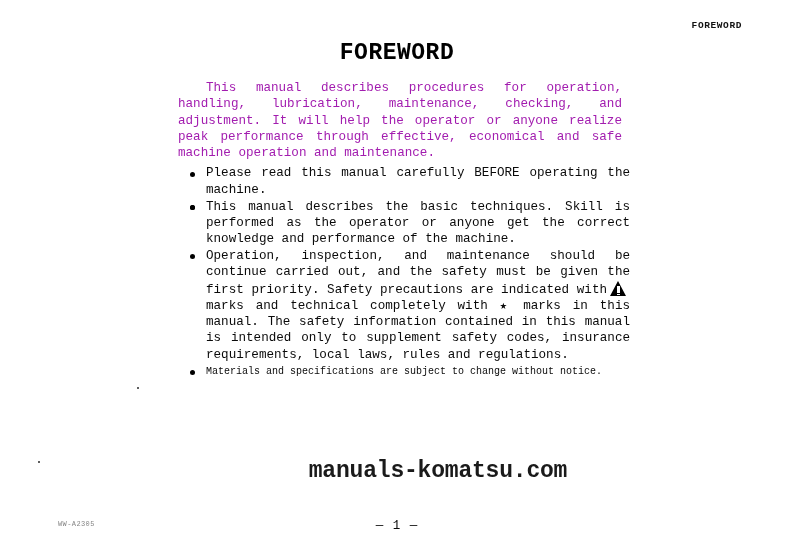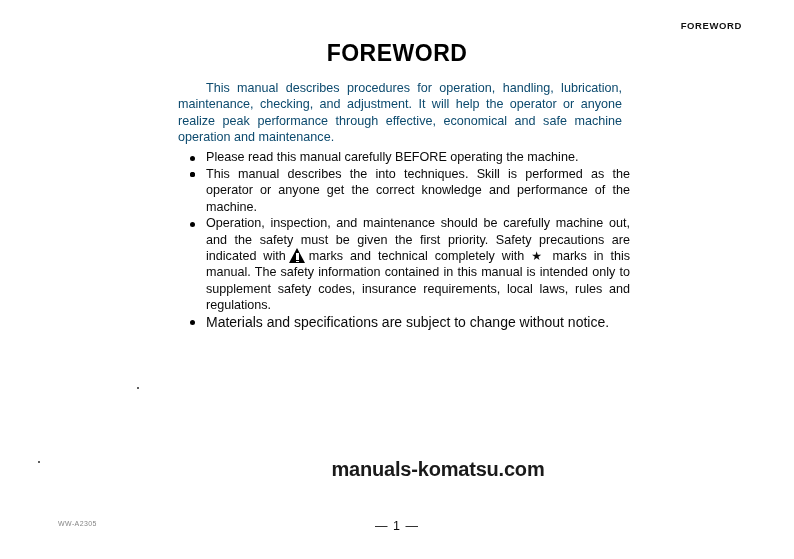--- a/index.html
+++ b/index.html
@@ -14,20 +14,21 @@
     overflow: hidden;
     font-family: "Liberation Sans", sans-serif;
     color: #000000;
     -webkit-font-smoothing: none;
   }
 
   .page {
     position: absolute;
     inset: 0;
     background: #ffffff;
+    font-family: Liberation Mono, monospace;
   }
 
   
   .running-header {
     position: absolute;
     top: 20px;
     right: 52px;
     font-size: 9.5px;
     font-weight: bold;
     letter-spacing: 0.6px;
@@ -54,21 +55,21 @@
     left: 178px;
     width: 452px;
   }
 
   .intro {
     font-size: 12.6px;
     line-height: 16.3px;
     text-indent: 28px;
     text-align: justify;
     margin: 0 8px 4px 0;
-    color: #0c4a6e;
+    color: #a21caf;
   }
 
   .bullet-list {
     list-style: none;
     margin: 0;
     padding: 0;
   }
 
   .bullet-item {
     position: relative;
@@ -84,21 +85,21 @@
     position: absolute;
     left: 12px;
     top: 6.5px;
     width: 5px;
     height: 5px;
     background: #000;
     border-radius: 50%;
   }
 
   .tail-line {
-    font-size: 14px;
+    font-size: 10px;
     line-height: 16.3px;
     padding-left: 28px;
     color: #0a0a0a;
   }
 
   
   .warn-triangle {
     display: inline-block;
     position: relative;
     width: 17px;
@@ -138,21 +139,21 @@
     line-height: 1;
   }
 
   
   .watermark {
     position: absolute;
     top: 458px;
     left: 0;
     right: 0;
     text-align: center;
-    font-size: 20px;
+    font-size: 23px;
     font-weight: bold;
     color: #1a1a1a;
     letter-spacing: -0.2px;
     padding-left: 82px;
   }
 
   
   .footer-code {
     position: absolute;
     left: 58px;
@@ -203,26 +204,26 @@
         <span class="bullet-dot"></span>
         <span>Please read this manual carefully BEFORE operating the machine.</span>
       </li>
 
       <li class="bullet-item">
         <span class="bullet-dot"></span>
       </li>
 
       <li class="bullet-item">
         <span class="bullet-dot"></span>
-        <span>This manual describes the into techniques. Skill is performed as the operator or anyone get the correct knowledge and performance of the machine.</span>
-      </li>
-
-      <li class="bullet-item">
-        <span class="bullet-dot"></span>
-        <span>Operation, inspection, and maintenance should be carefully machine out, and the safety must be given the first priority. Safety precautions are indicated with</span><span class="warn-triangle">
+        <span>This manual describes the basic techniques. Skill is performed as the operator or anyone get the correct knowledge and performance of the machine.</span>
+      </li>
+
+      <li class="bullet-item">
+        <span class="bullet-dot"></span>
+        <span>Operation, inspection, and maintenance should be continue carried out, and the safety must be given the first priority. Safety precautions are indicated with</span><span class="warn-triangle">
           <span class="tri"></span>
           <span class="bang"></span>
           <span class="bang-dot"></span>
         </span><span>marks and technical completely with</span>
         <span class="star-mark">★</span>
         <span>marks in this manual. The safety information contained in this manual is intended only to supplement safety codes, insurance requirements, local laws, rules and regulations.</span>
       </li>
 
       <li class="bullet-item">
         <span class="bullet-dot"></span>

